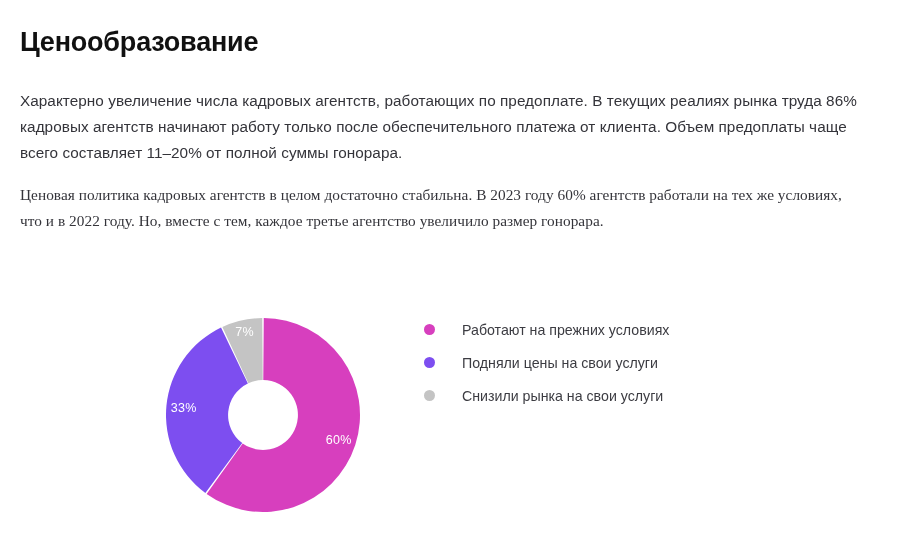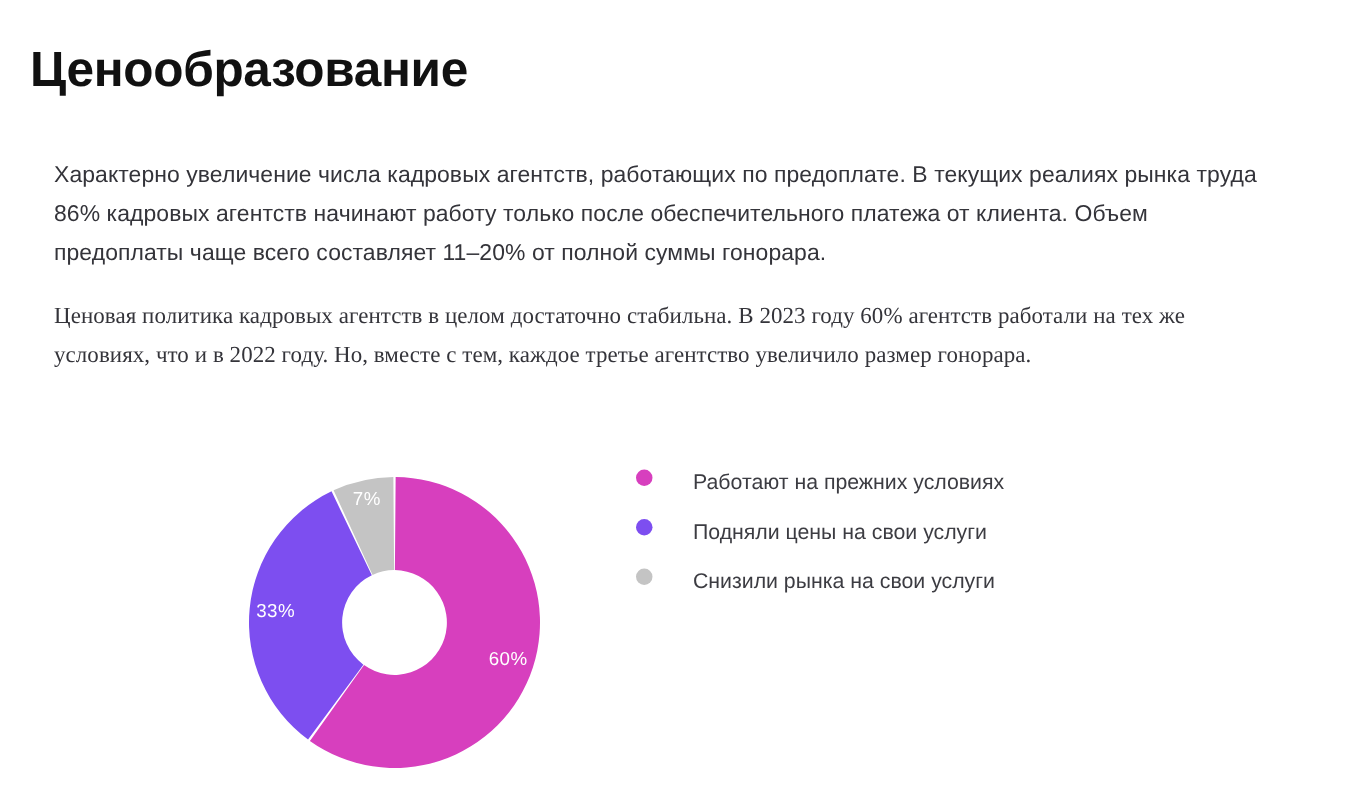--- a/index.html
+++ b/index.html
@@ -21,36 +21,36 @@
     width: 900px;
     height: 537px;
     box-sizing: border-box;
   }
 
   
   .page-title {
     position: absolute;
     left: 20px;
     top: 2px;
-    font-size: 33px;
+    font-size: 27px;
     font-weight: 700;
     letter-spacing: -0.2px;
     color: #111111;
     line-height: 44px;
     white-space: nowrap;
   }
 
   
   .body-copy {
     position: absolute;
     left: 20px;
     width: 845px;
   }
   .body-copy p {
-    margin: 16px;
+    margin: 0;
     font-size: 15.3px;
     line-height: 26px;
     color: #34343a;
     letter-spacing: 0.05px;
   }
   #para-1 { top: 88px; }
   #para-2 { top: 182px; font-family: Liberation Serif, serif; }
 
   
   .chart-block {
@@ -82,20 +82,21 @@
 
   
   .legend {
     position: absolute;
     left: 424px;
     top: 17px;
     width: 330px;
   }
   .legend-row {
     display: flex;
+    align-items: center;
     height: 33px;
   }
   .legend-dot {
     width: 11px;
     height: 11px;
     border-radius: 50%;
     flex: 0 0 11px;
   }
   .legend-label {
     margin-left: 27px;

